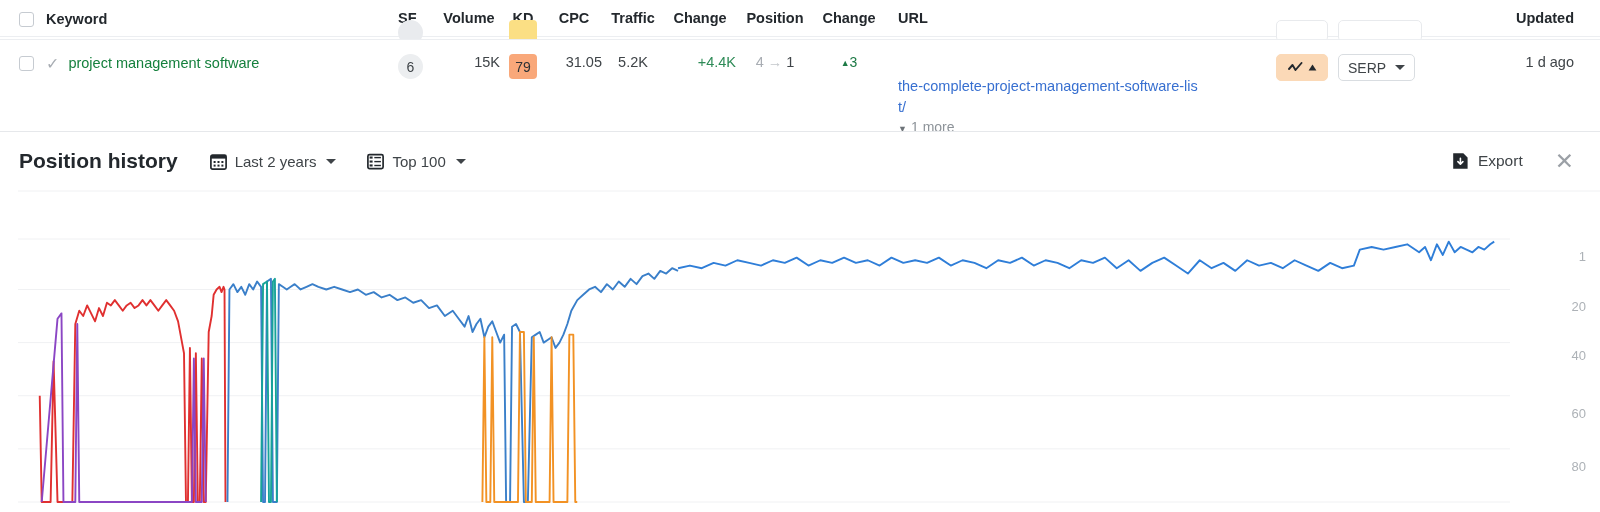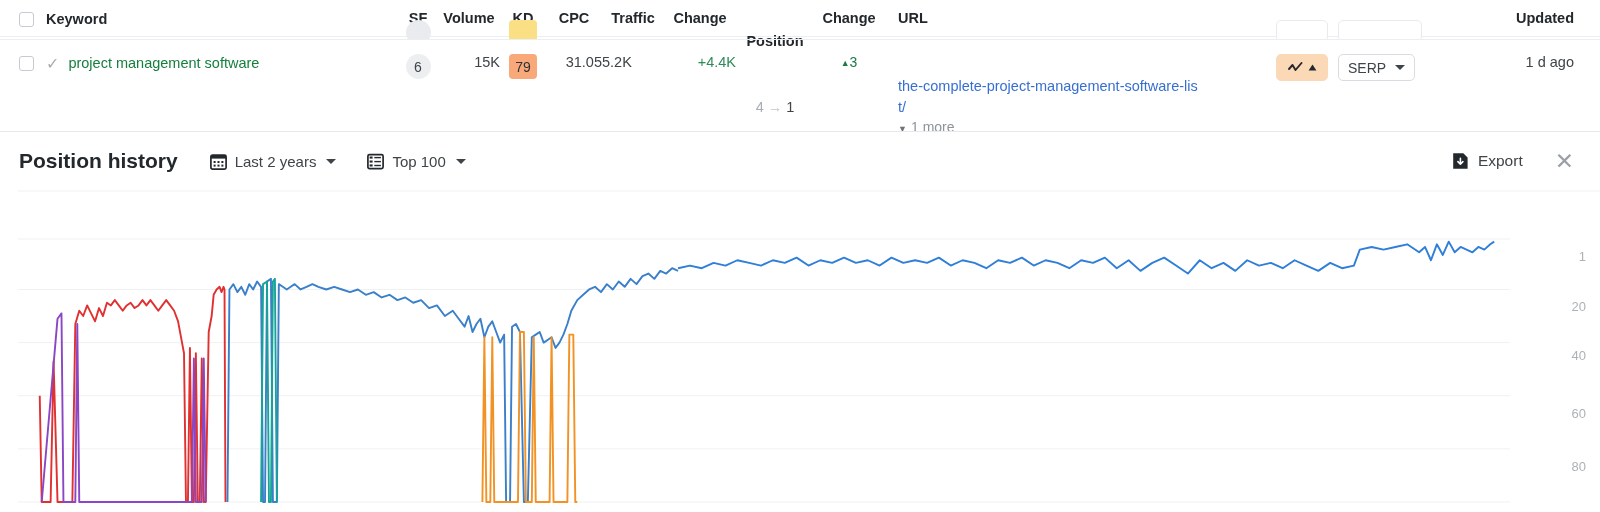--- a/index.html
+++ b/index.html
@@ -23,27 +23,27 @@
   }
   .kw-row {
     position:absolute; left:0; width:1600px; display:flex; align-items:flex-start;
     font-size:14.5px; color:#3f4448;
   }
   .kw-row.partial { top:20px; height:20px; overflow:hidden; border-bottom:1px solid #eceef1; }
   .kw-row.main    { top:54px; height:77px; }
 
   .c-check  { width:46px; flex:none; display:flex; justify-content:flex-end; padding-right:12px; padding-top:2px;}
   .c-kw     { width:352px; flex:none; display:flex; align-items:flex-start; gap:9px; padding-top:1px;}
-  .c-sf     { width:40px; flex:none; text-align:center; }
+  .c-sf     { width:40px; flex:none; text-align:left; }
   .c-vol    { width:62px; flex:none; text-align:right; }
   .c-kd     { width:46px; flex:none; text-align:center; }
   .c-cpc    { width:56px; flex:none; text-align:right; }
-  .c-traf   { width:62px; flex:none; text-align:left; }
+  .c-traf   { width:62px; flex:none; text-align:center; }
   .c-chg    { width:72px; flex:none; text-align:right; }
-  .c-pos    { width:78px; flex:none; text-align:center;margin-top:45px; }
+  .c-pos    { width:78px; flex:none; text-align:center; }
   .c-chg2   { width:70px; flex:none; text-align:center; }
   .c-url    { width:380px; flex:none; padding-left:14px; }
   .c-acts   { width:190px; flex:none; display:flex; align-items:center; gap:10px; padding-left:12px;}
   .c-upd    { flex:1; text-align:right; padding-right:26px; }
 
   .kw-header .c-vol, .kw-header .c-cpc, .kw-header .c-traf, .kw-header .c-chg { text-align:center; }
   .kw-header .c-kw { padding-left:0; }
   .kw-header .c-url { padding-left:14px; text-align:left; }
 
   .cb {

